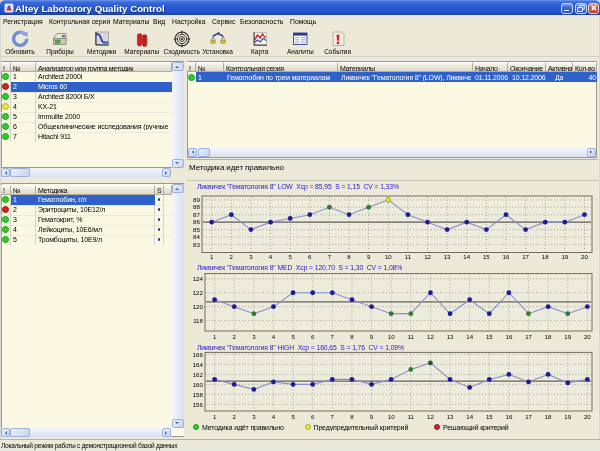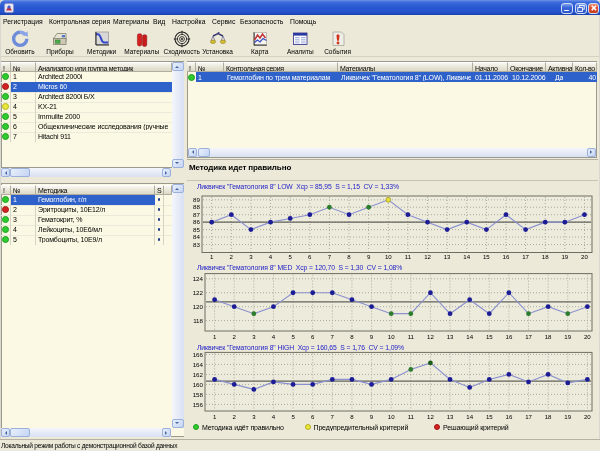--- a/index.html
+++ b/index.html
@@ -14,20 +14,21 @@
 </style></head>
 <body>
 <div id="win"></div>
 
 <div style="position:absolute;left:0;top:0;width:600px;height:15px;background:linear-gradient(180deg,#6f94e8 0%,#3c6bdc 14%,#2a59d2 45%,#2353cd 80%,#1a41ad 100%);border-radius:5px 5px 0 0">
   <svg style="position:absolute;left:4px;top:2.5px" width="10" height="10" viewBox="0 0 10 10">
     <rect x="0.5" y="0.5" width="9" height="9" rx="1.5" fill="#e8e8f4" stroke="#9090b8" stroke-width="0.7"></rect>
     <path d="M2 7.5 L5 2.5 L8 7.5 z" fill="#c03040"></path>
       <circle cx="5" cy="4" r="1.6" fill="#4058c8"></circle>
   </svg>
+  <div style="position:absolute;left:15px;top:2.5px;font-size:9.7px;font-weight:bold;color:#fff;text-shadow:0.5px 0.8px 1px #14307a">Altey Labotarory Quality Control</div>
   <div class="wbtn" style="left:560.5px;background:linear-gradient(180deg,#7da1ee,#3a66d8 40%,#2a54c8)">
       <div style="position:absolute;left:2px;top:6px;width:5px;height:1.8px;background:#fff;border-radius:0.5px"></div>
     </div>
   <div class="wbtn" style="left:574.5px;width:12px;background:linear-gradient(180deg,#7da1ee,#3a66d8 40%,#2a54c8)">
       <svg width="10" height="9" viewBox="0 0 10 9" style="position:absolute;left:0;top:0">
         <rect x="3.6" y="1.4" width="4.6" height="3.8" fill="none" stroke="#fff" stroke-width="0.9"></rect>
         <rect x="1.8" y="3.6" width="4.6" height="3.8" fill="#3c64d2" stroke="#fff" stroke-width="0.9"></rect>
       </svg>
     </div>
   <div class="wbtn" style="left:587.7px;width:11.8px;background:linear-gradient(180deg,#f09878,#de5030 40%,#c63d1e)">
@@ -260,21 +261,21 @@
 <div style="position:absolute;left:0;top:0;width:9px;height:9px;background:linear-gradient(135deg,#e9f0fc,#c3d4f3);border:1px solid #9cb0dc;border-radius:2px;box-sizing:border-box">
       <div style="position:absolute;left:2.7px;top:1.9px;width:0;height:0;border-top:2.6px solid transparent;border-bottom:2.6px solid transparent;border-right:2.6px solid #4a66a0"></div>
     </div>
 <div style="position:absolute;left:399px;top:0;width:9px;height:9px;background:linear-gradient(135deg,#e9f0fc,#c3d4f3);border:1px solid #9cb0dc;border-radius:2px;box-sizing:border-box">
       <div style="position:absolute;left:1.7px;top:1.9px;width:0;height:0;border-top:2.6px solid transparent;border-bottom:2.6px solid transparent;border-left:2.6px solid #4a66a0"></div>
     </div>
 <div style="position:absolute;left:10px;top:0;width:12px;height:9px;background:linear-gradient(135deg,#e9f0fc,#c3d4f3);border:1px solid #9cb0dc;border-radius:2px;box-sizing:border-box"></div>
 </div>
 
 <div style="position:absolute;left:187px;top:158.5px;width:411px;height:280px;background:#ece9d8;border-top:1px solid #b5b2a4"></div>
-<div style="position:absolute;left:189px;top:163px;font-size:8px;font-weight:bold;letter-spacing:-0.1px">Методика идет правильно</div>
+<div style="position:absolute;left:189px;top:163px;font-size:8px;font-weight:normal;letter-spacing:-0.1px">Методика идет правильно</div>
 <div style="position:absolute;left:187px;top:179.5px;width:411px;height:1px;background:#c6c3b4"></div>
 <div style="position:absolute;left:197px;top:183px;font-size:6.8px;color:#2222c8;letter-spacing:-0.1px">Ликвичек "Гематология 8" LOW&nbsp; Xср = 85,95&nbsp; S = 1,15&nbsp; CV = 1,33%</div>
 <div style="position:absolute;left:197px;top:263.5px;font-size:6.8px;color:#2222c8;letter-spacing:-0.1px">Ликвичек "Гематология 8" MED&nbsp; Xср = 120,70&nbsp; S = 1,30&nbsp; CV = 1,08%</div>
 <div style="position:absolute;left:197px;top:344px;font-size:6.8px;color:#2222c8;letter-spacing:-0.1px">Ликвичек "Гематология 8" HIGH&nbsp; Xср = 160,65&nbsp; S = 1,76&nbsp; CV = 1,09%</div>
 <svg style="position:absolute;left:186px;top:192px" width="412" height="68" viewBox="0 0 412 68">
 <rect x="16" y="4" width="390" height="56.5" fill="#edebdc" stroke="#6e6e60" stroke-width="1"></rect>
 <line x1="17" y1="7.8" x2="405" y2="7.8" stroke="#ABAB9B" stroke-width="1" stroke-dasharray="1,2"></line>
 <text x="14" y="10.0" font-size="6.2" text-anchor="end" fill="#000">89</text>
 <line x1="17" y1="15.25" x2="405" y2="15.25" stroke="#ABAB9B" stroke-width="1" stroke-dasharray="1,2"></line>
 <text x="14" y="17.45" font-size="6.2" text-anchor="end" fill="#000">88</text>

